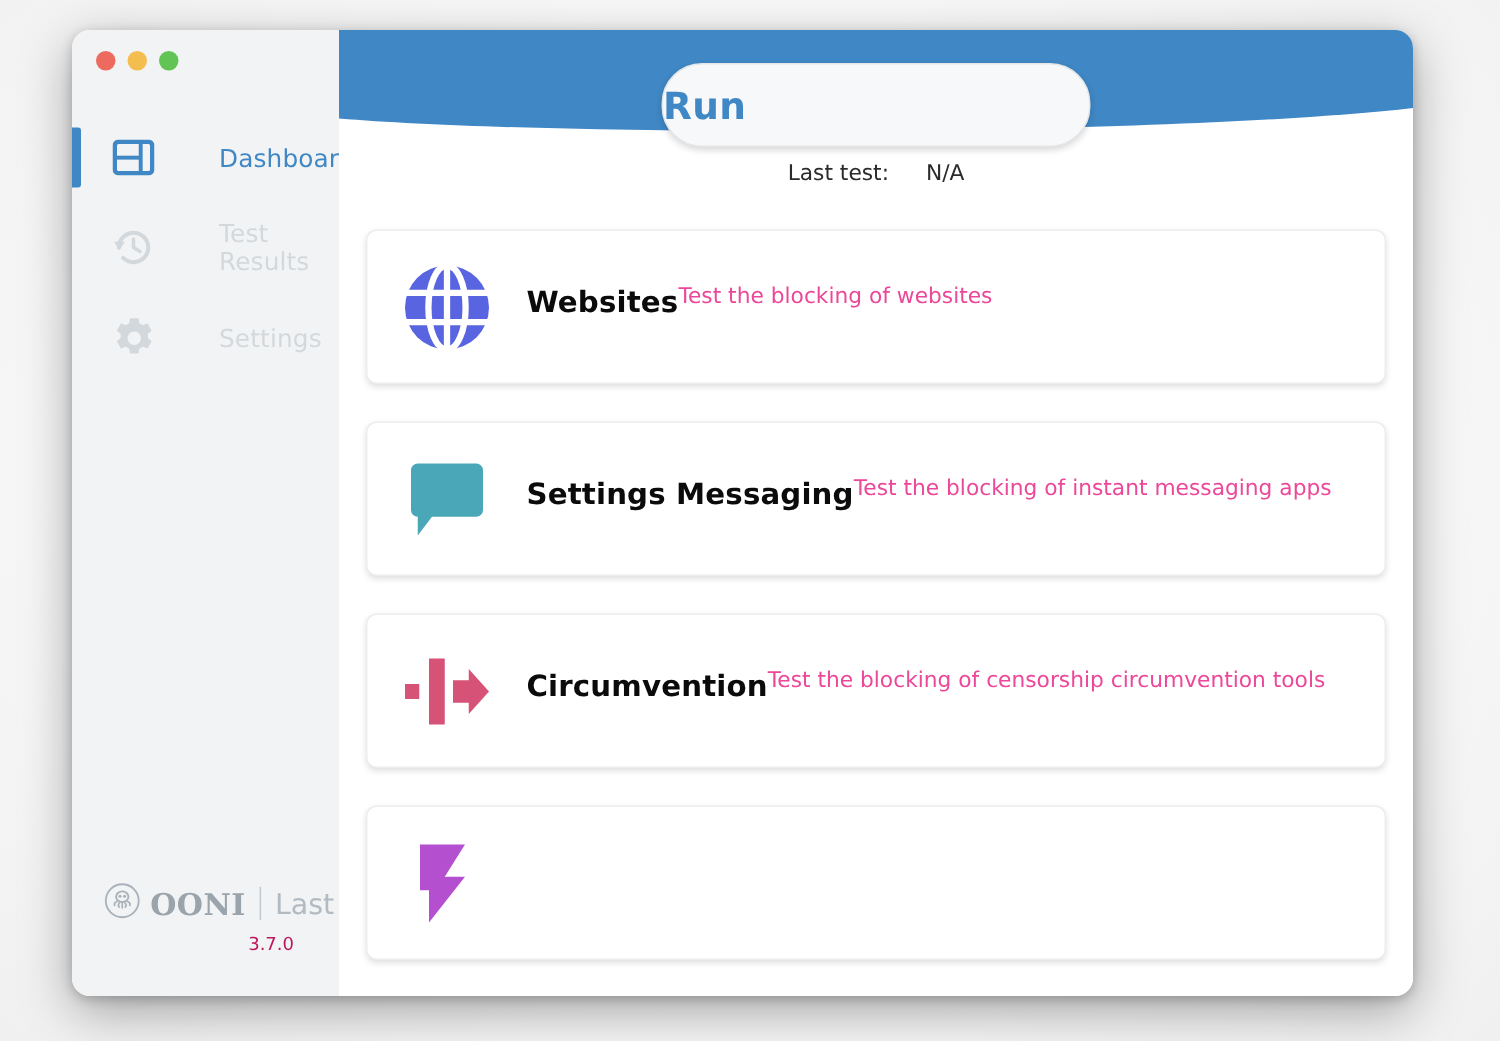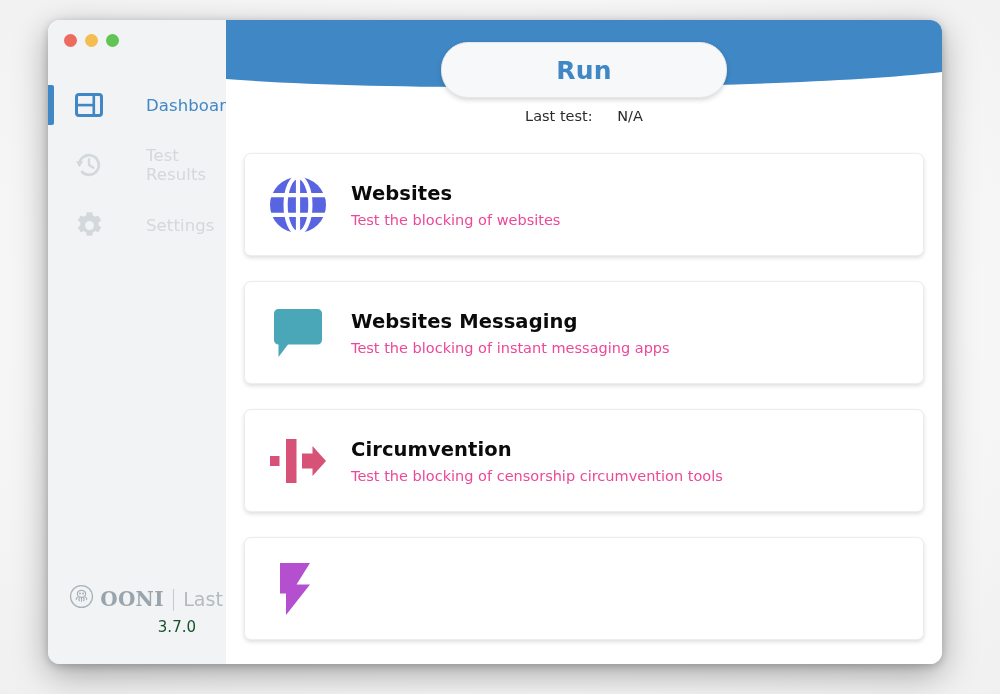--- a/index.html
+++ b/index.html
@@ -124,22 +124,22 @@
     position: relative;
     top: -1px;
   }
   .logo-probe {
     font-size: 19px;
     color: #b3bbc2;
   }
   .version {
     margin-top: 5px;
     margin-right: 2px;
-    font-size: 15px;
-    color: #14532d;
+    font-size: 12px;
+    color: #be185d;
     text-align: right;
     padding-right: 28px;
   }
 
   
   .main {
     flex: 1;
     position: relative;
     background: #ffffff;
     overflow: hidden;
@@ -160,21 +160,21 @@
     left: 50%;
     transform: translateX(-50%);
     width: 284px;
     height: 54px;
     border-radius: 27px;
     background: #f7f8f9;
     border: 1px solid #e4e6e8;
     box-shadow: 0 2px 5px rgba(0,0,0,0.16);
     display: flex;
     align-items: center;
-    justify-content: center;
+    justify-content: flex-start;
     cursor: pointer;
   }
   .run-label {
     font-size: 25px;
     font-weight: bold;
     color: #3f87c5;
     letter-spacing: 0.2px;
   }
 
   .last-test {
@@ -210,21 +210,21 @@
   }
   .card-icon {
     width: 62px;
     height: 62px;
     flex: 0 0 62px;
     display: flex;
     align-items: center;
     justify-content: center;
     margin-right: 22px;
   }
-  .card-text { display: flex; flex-direction: column; justify-content: center; }
+  .card-text { display: flex; flex-direction: row; justify-content: center; }
   .card-title {
     font-size: 19.5px;
     font-weight: bold;
     color: #0b0b0b;
     letter-spacing: 0.1px;
     margin-bottom: 7px;
   }
   .card-desc {
     font-size: 14.5px;
     color: #ec4899;
@@ -337,21 +337,21 @@
         </div>
       </div>
 
       <div class="card">
         <div class="card-icon">
           <svg width="58" height="58" viewBox="0 0 58 58">
             <path fill="#4aa7b8" d="M5 9.5a4.5 4.5 0 0 1 4.5-4.5h39a4.5 4.5 0 0 1 4.5 4.5v26.5a4.5 4.5 0 0 1-4.5 4.5H19L9.5 53V40.5a4.5 4.5 0 0 1-4.5-4.5Z"></path>
           </svg>
         </div>
         <div class="card-text">
-          <div class="card-title">Websites Messaging</div>
+          <div class="card-title">Settings Messaging</div>
           <div class="card-desc">Test the blocking of instant messaging apps</div>
         </div>
       </div>
 
       <div class="card">
         <div class="card-icon">
           <svg width="58" height="58" viewBox="0 0 58 58">
             <g fill="#d65277">
               <rect x="1" y="24" width="9.5" height="10"></rect>
               <rect x="17" y="7" width="10.5" height="44"></rect>

